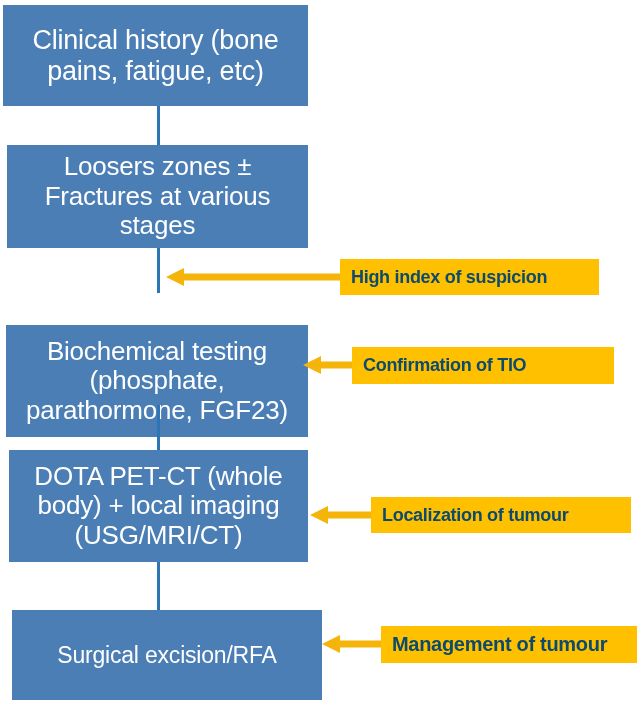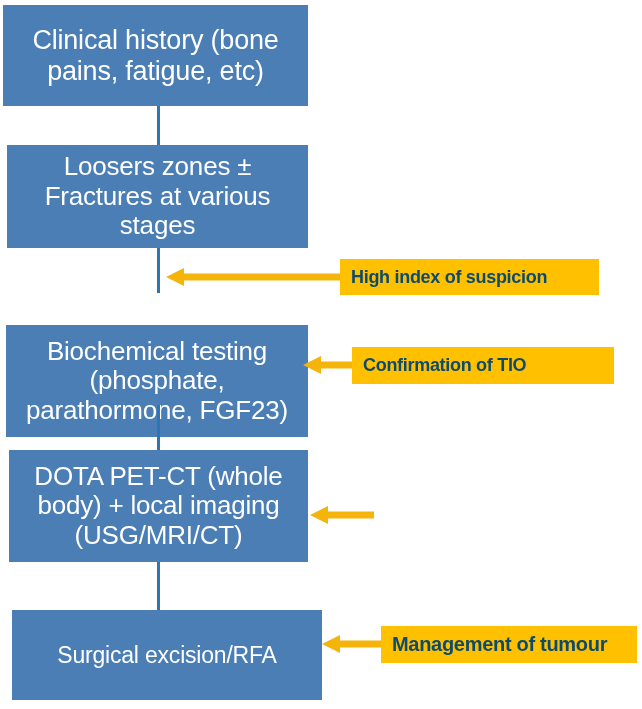--- a/index.html
+++ b/index.html
@@ -134,16 +134,17 @@
   <div class="arrow" id="arrow-4">
     <svg width="100%" height="22" viewBox="0 0 62 22" preserveAspectRatio="none">
       <path d="M0,11 L18,2 L18,7.5 L62,7.5 L62,14.5 L18,14.5 L18,20 Z" fill="#F5B40A"></path>
     </svg>
   </div>
 
   <div class="note-box" id="note-high-index">High index of suspicion</div>
 
   <div class="note-box" id="note-confirmation">Confirmation of TIO</div>
 
+  <div class="note-box" id="note-localization">Localization of tumour</div>
 
   <div class="note-box" id="note-management">Management of tumour</div>
 
 </div>
 
 </body></html>

